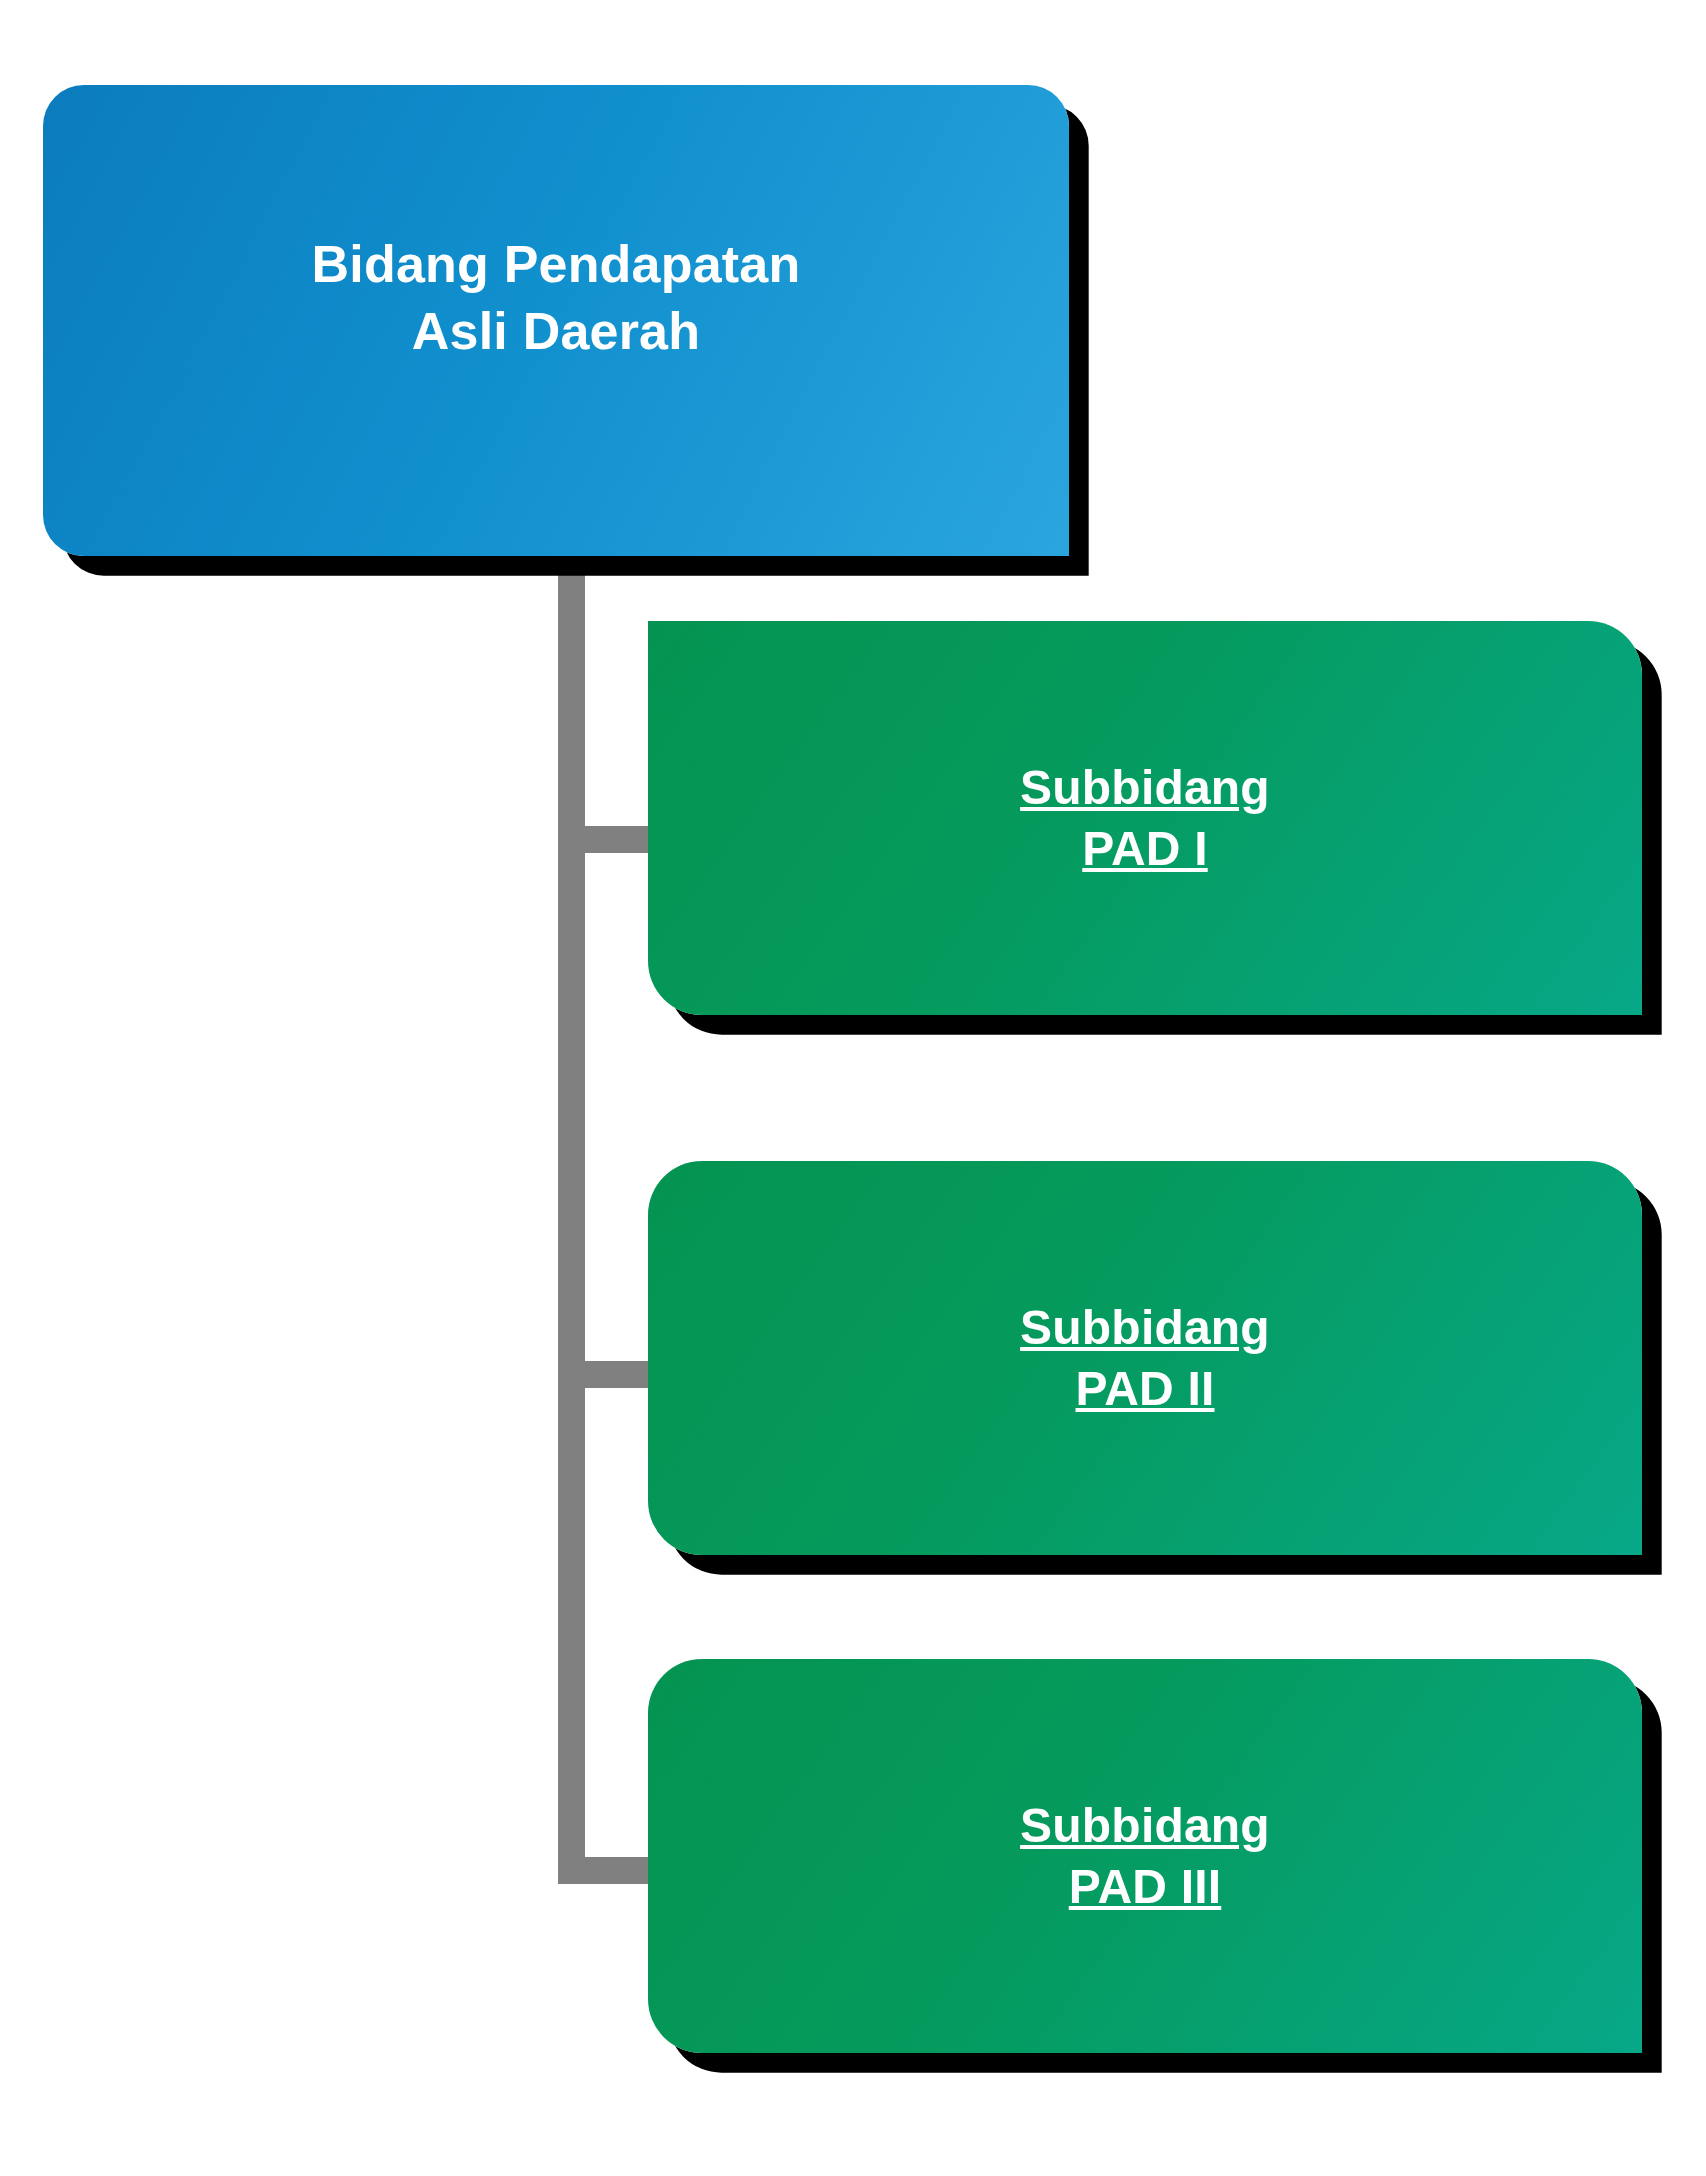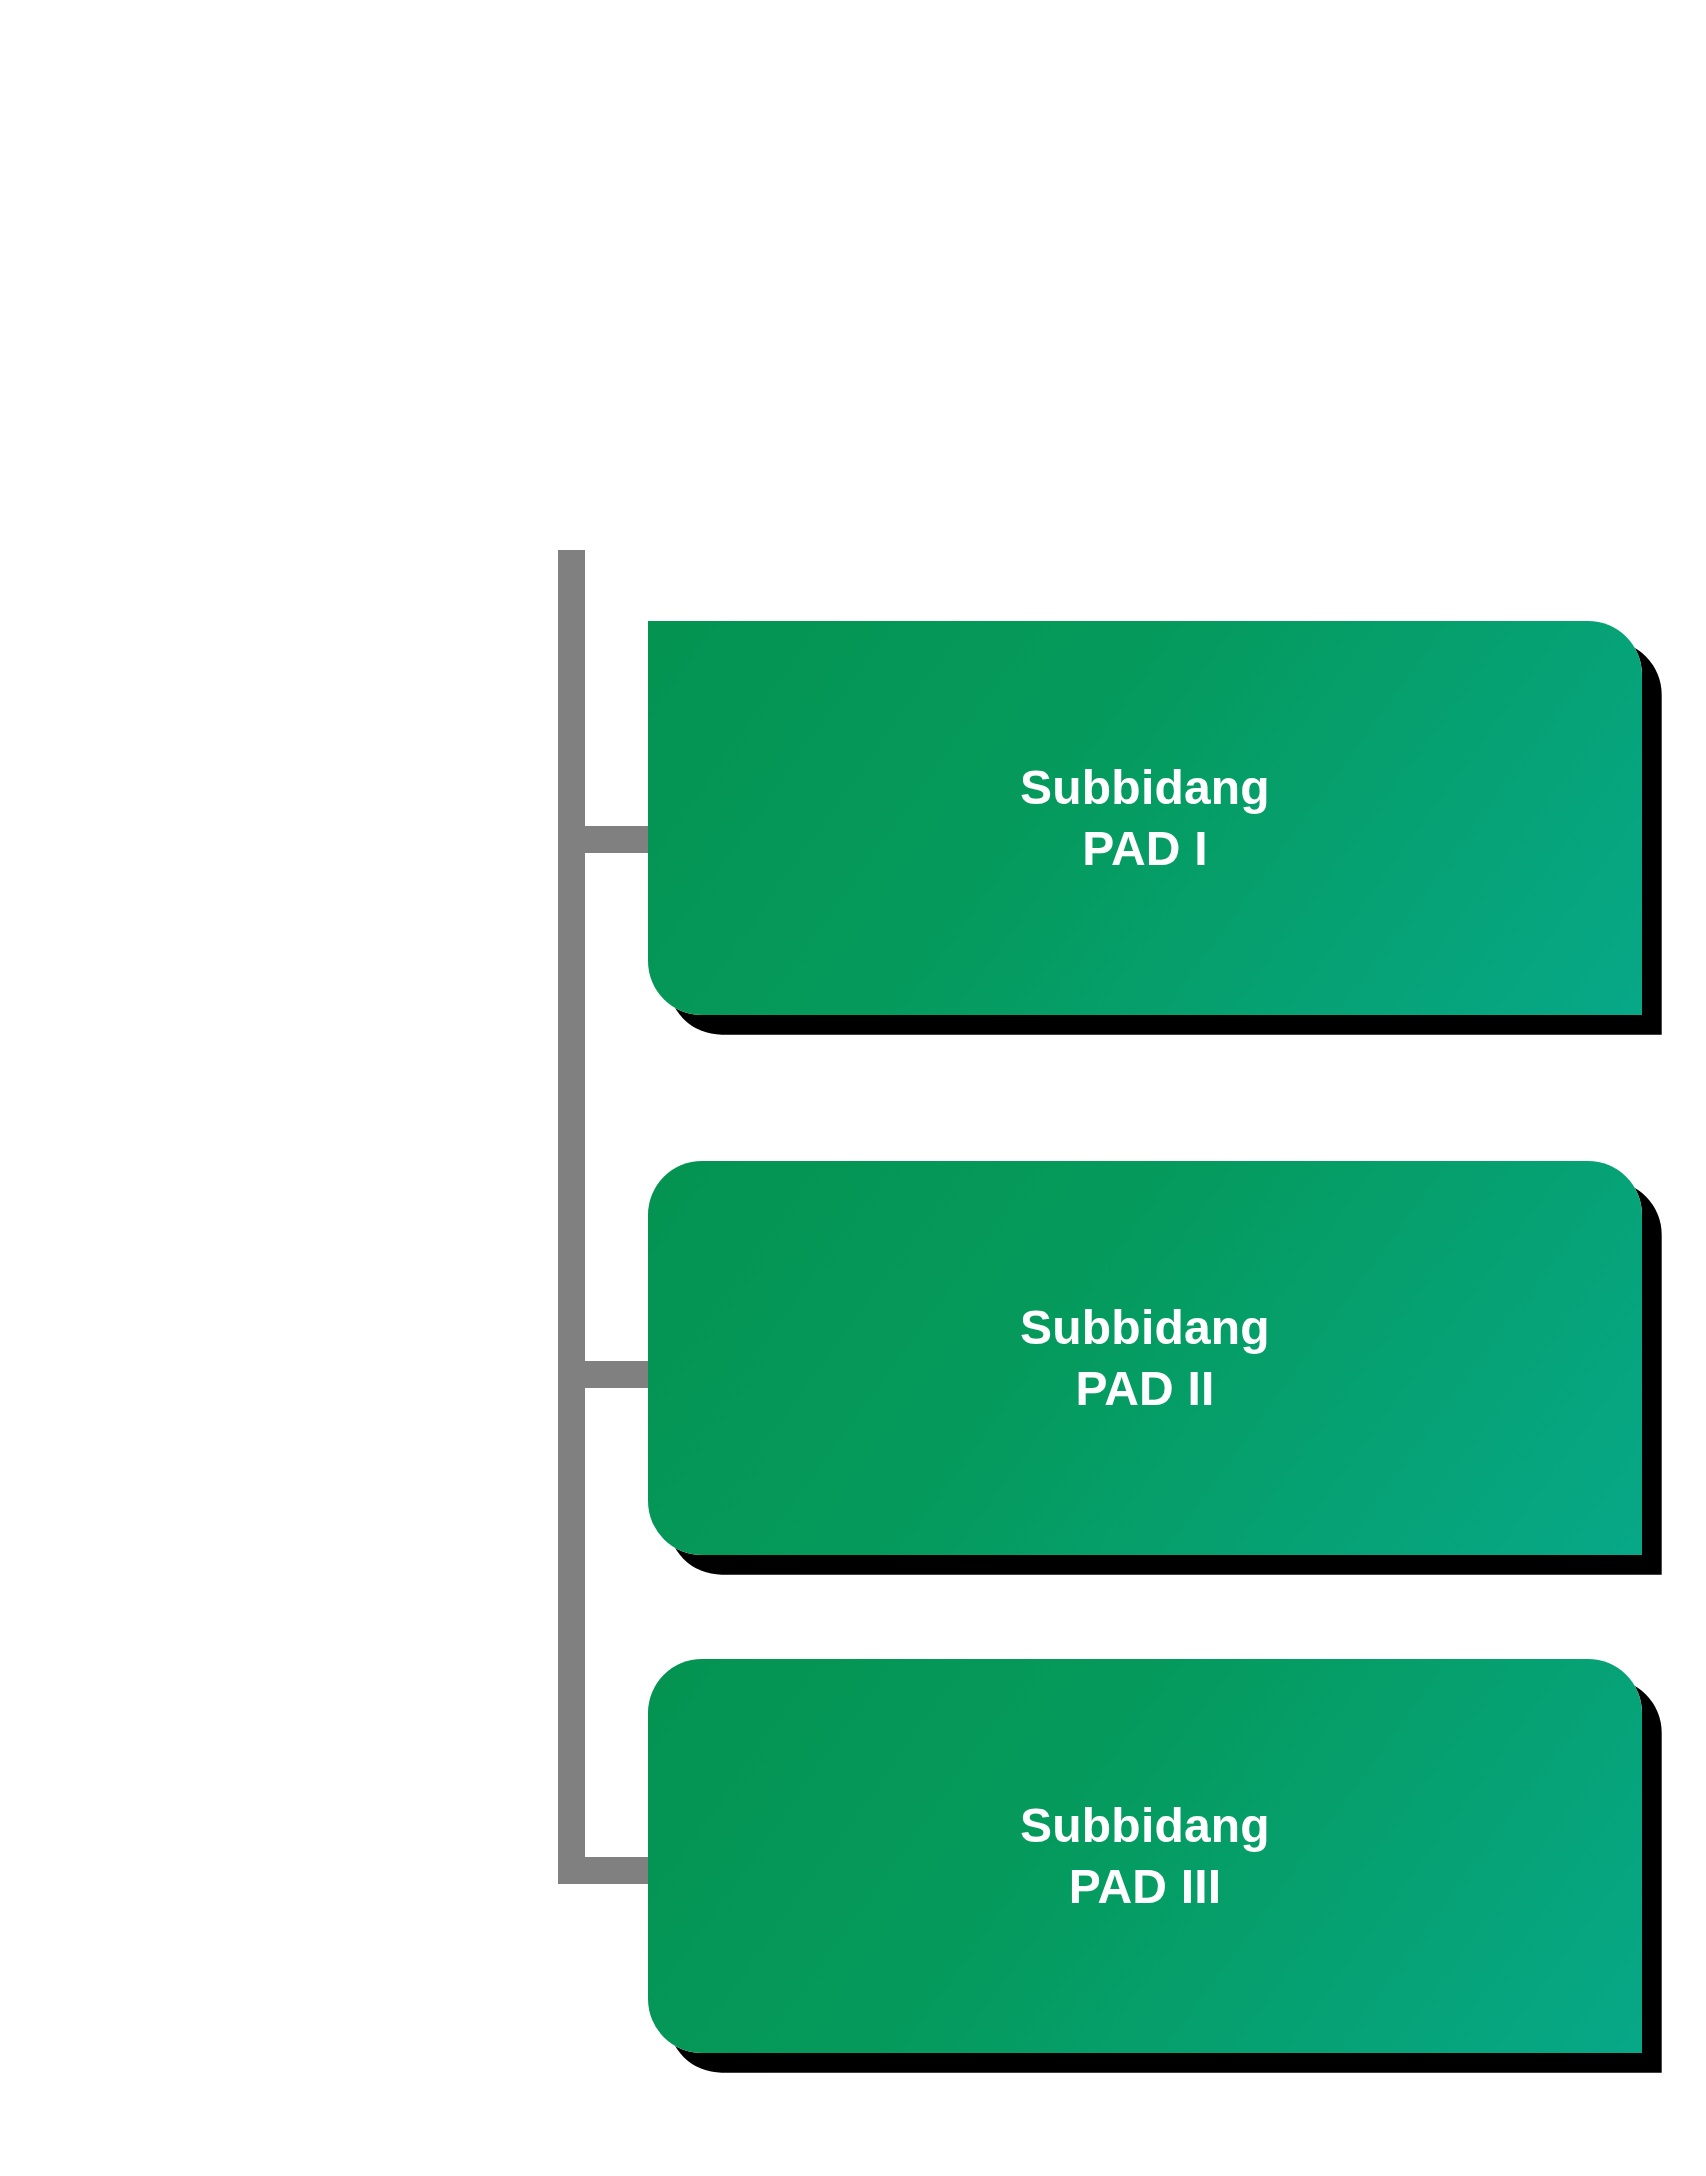--- a/index.html
+++ b/index.html
@@ -56,20 +56,21 @@
   #root-node .node-label {
     transform: translateY(-23px);
   }
 
   
   .child-node {
     left: 648px;
     width: 994px;
     height: 394px;
     font-size: 48px;
+    text-decoration: underline;
   }
   #child-node-0 {
     top: 621px;
     border-radius: 0 54px 0 54px;
     background: linear-gradient(126deg, #049351 0%, #059a5c 40%, #07a888 100%);
   }
   #child-node-1 {
     top: 1161px;
     border-radius: 54px 54px 0 54px;
     background: linear-gradient(126deg, #049351 0%, #059a5c 40%, #07a888 100%);
@@ -106,20 +107,24 @@
 <body>
 
 <div id="canvas">
 
   <div class="connector-vertical"></div>
 
   <div class="connector-branch" id="connector-branch-0"></div>
   <div class="connector-branch" id="connector-branch-1"></div>
   <div class="connector-branch" id="connector-branch-2"></div>
 
+  <div class="node shadow-hard" id="root-node">
+    <span class="node-label">Bidang Pendapatan
+Asli Daerah</span>
+  </div>
 
   <div class="node child-node shadow-hard" id="child-node-0">
     <span class="node-label">Subbidang
 PAD I</span>
   </div>
 
   <div class="node child-node shadow-hard" id="child-node-1">
     <span class="node-label">Subbidang
 PAD II</span>
   </div>

